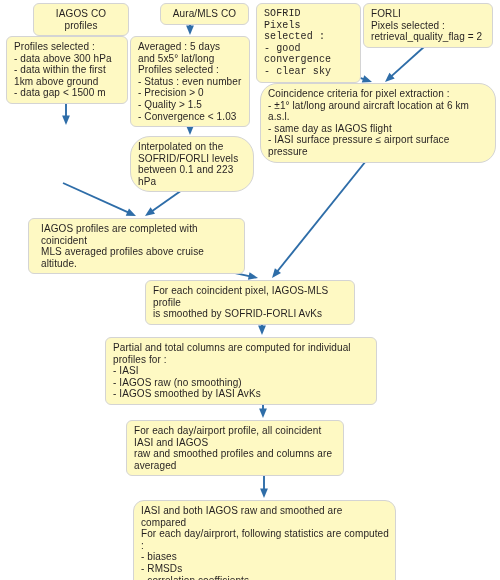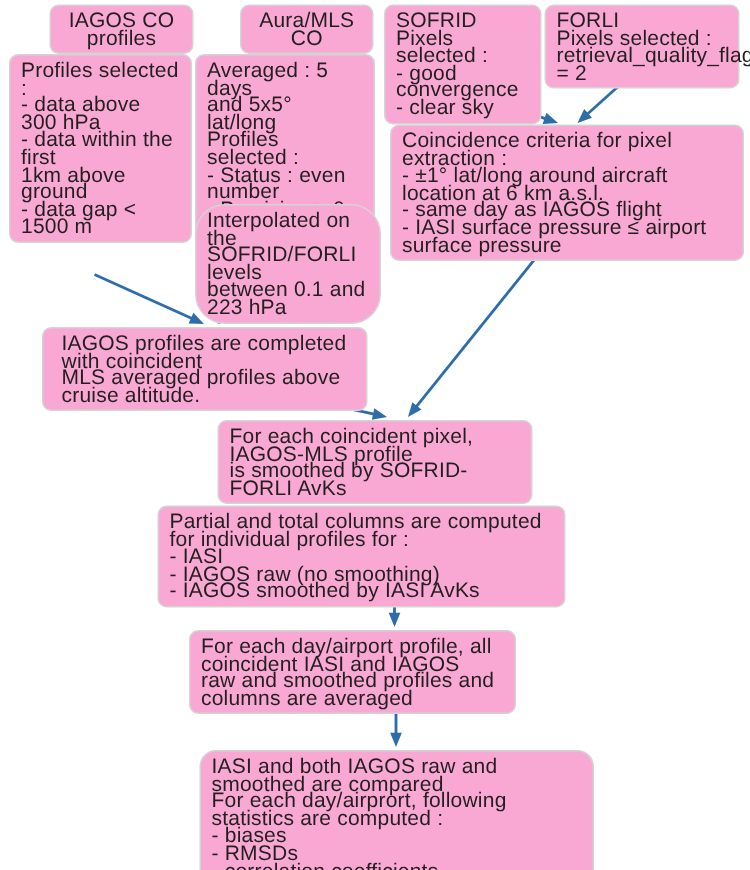--- a/index.html
+++ b/index.html
@@ -13,25 +13,25 @@
   #canvas {
     position: relative;
     width: 500px;
     height: 580px;
     background: #ffffff;
     overflow: hidden;
   }
   .node {
     position: absolute;
     box-sizing: border-box;
-    background: #f9a8d4;
+    background: #fef9c3;
     border: 1px solid #d4d4d4;
     border-radius: 6px;
     color: #231f20;
-    font-size: 14px;
+    font-size: 10px;
     line-height: 11.6px;
     padding: 4px 6px 4px 7px;
     white-space: pre-line;
     z-index: 2;
     letter-spacing: 0.01em;
   }
   .node.small {
     text-align: center;
     padding: 4px 8px;
   }
@@ -102,21 +102,21 @@
       <g>
         <line x1="264" y1="451" x2="264" y2="490" stroke="#2e6da8" stroke-width="1.9" stroke-linecap="butt"></line>
         <polygon points="264,498 260.1,488.5 267.9,488.5" fill="#2e6da8"></polygon>
       </g>
     </svg>
 
   <div class="node small" style="left: 33px; top: 3px; width: 96px; min-height: 19px;">IAGOS CO profiles</div>
 
   <div class="node small" style="left: 160px; top: 3px; width: 89px; min-height: 19px;">Aura/MLS CO</div>
 
-  <div class="node" style="left: 256px; top: 3px; width: 105px; min-height: 55px;">SOFRID
+  <div class="node" style="left: 256px; top: 3px; width: 105px; min-height: 55px; font-family: Liberation Mono, monospace;">SOFRID
 Pixels selected :
 - good convergence
 - clear sky</div>
 
   <div class="node" style="left: 363px; top: 3px; width: 130px; min-height: 42px;">FORLI
 Pixels selected :
 retrieval_quality_flag = 2</div>
 
   <div class="node" style="left: 6px; top: 36px; width: 122px; min-height: 67px;">Profiles selected :
 - data above 300 hPa
@@ -125,21 +125,21 @@
 - data gap &lt; 1500 m</div>
 
   <div class="node" style="left: 130px; top: 36px; width: 120px; min-height: 91px;">Averaged : 5 days
 and 5x5° lat/long
 Profiles selected :
 - Status : even number
 - Precision &gt; 0
 - Quality &gt; 1.5
 - Convergence &lt; 1.03</div>
 
-  <div class="node" style="left: 260px; top: 83px; width: 236px; min-height: 62px;">Coincidence criteria for pixel extraction :
+  <div class="node" style="left: 260px; top: 83px; width: 236px; min-height: 62px; border-radius: 17px;">Coincidence criteria for pixel extraction :
 - ±1° lat/long around aircraft location at 6 km a.s.l.
 - same day as IAGOS flight
 - IASI surface pressure ≤ airport surface pressure</div>
 
 
   <div class="node" style="left: 130px; top: 136px; width: 124px; min-height: 46px; border-radius: 20px;">Interpolated on the
 SOFRID/FORLI levels
 between 0.1 and 223 hPa</div>
 
   <div class="node" style="left: 28px; top: 218px; width: 217px; min-height: 33px; padding-left: 12px;">IAGOS profiles are completed with coincident

